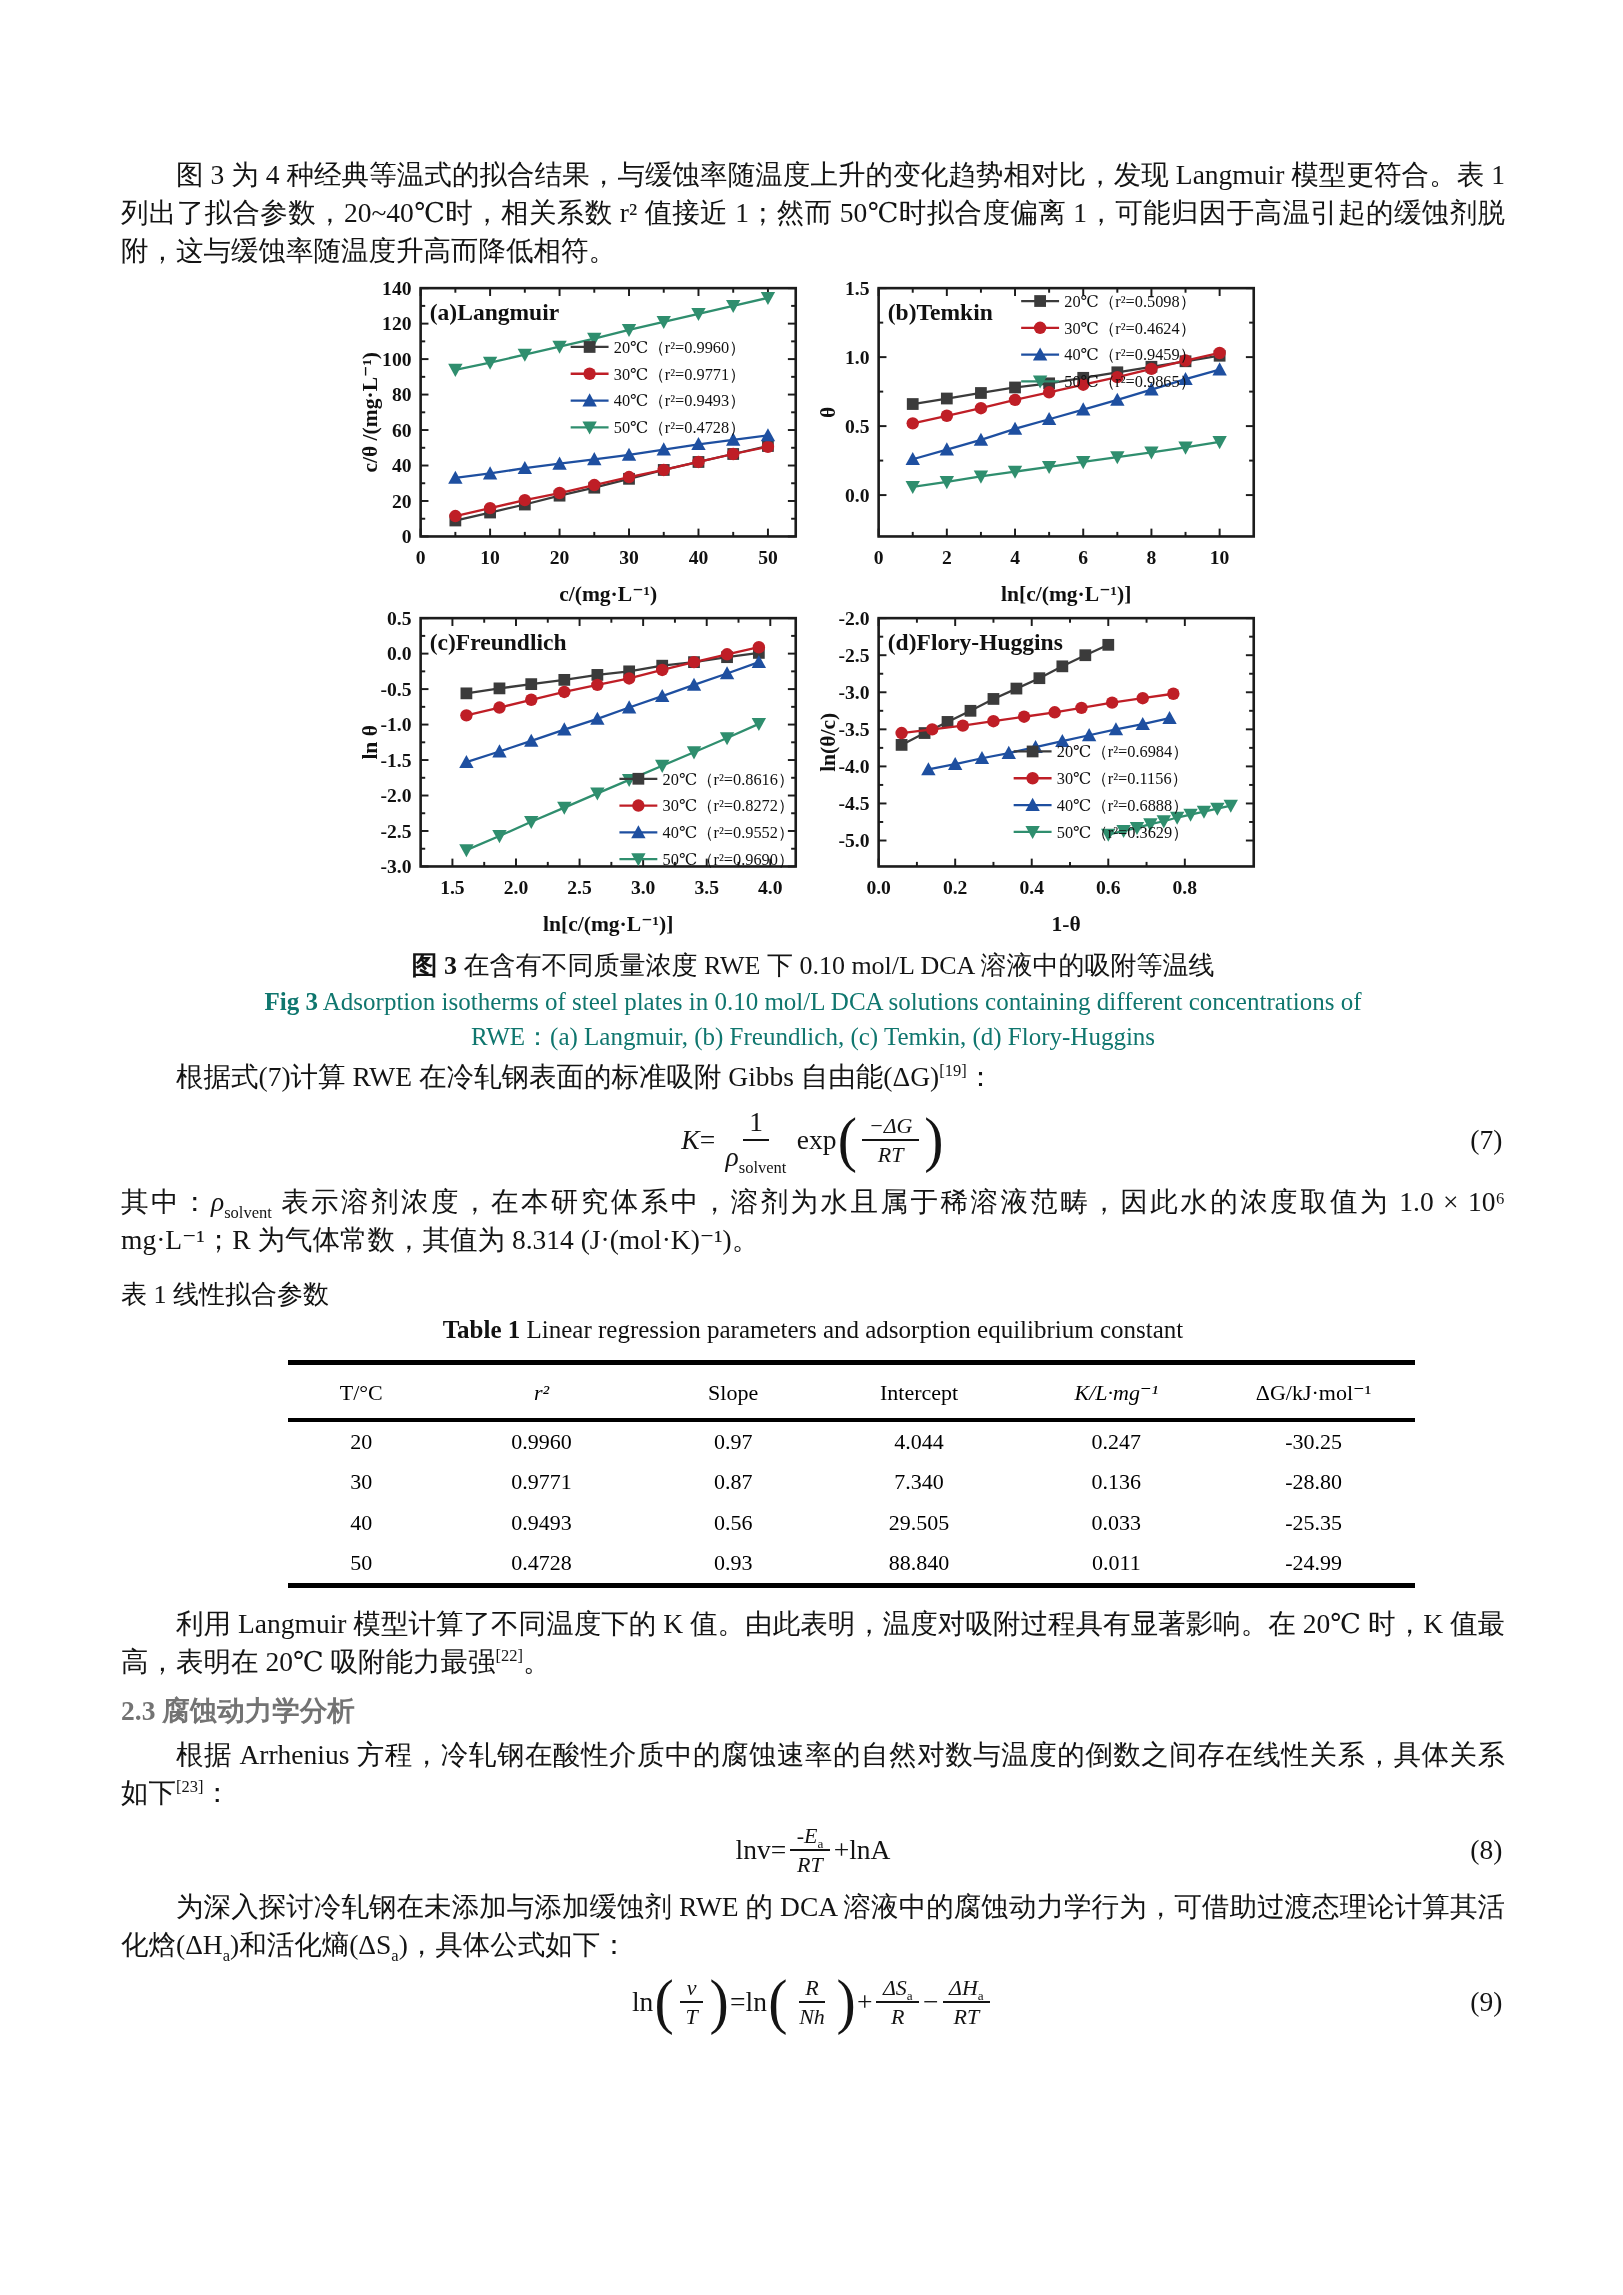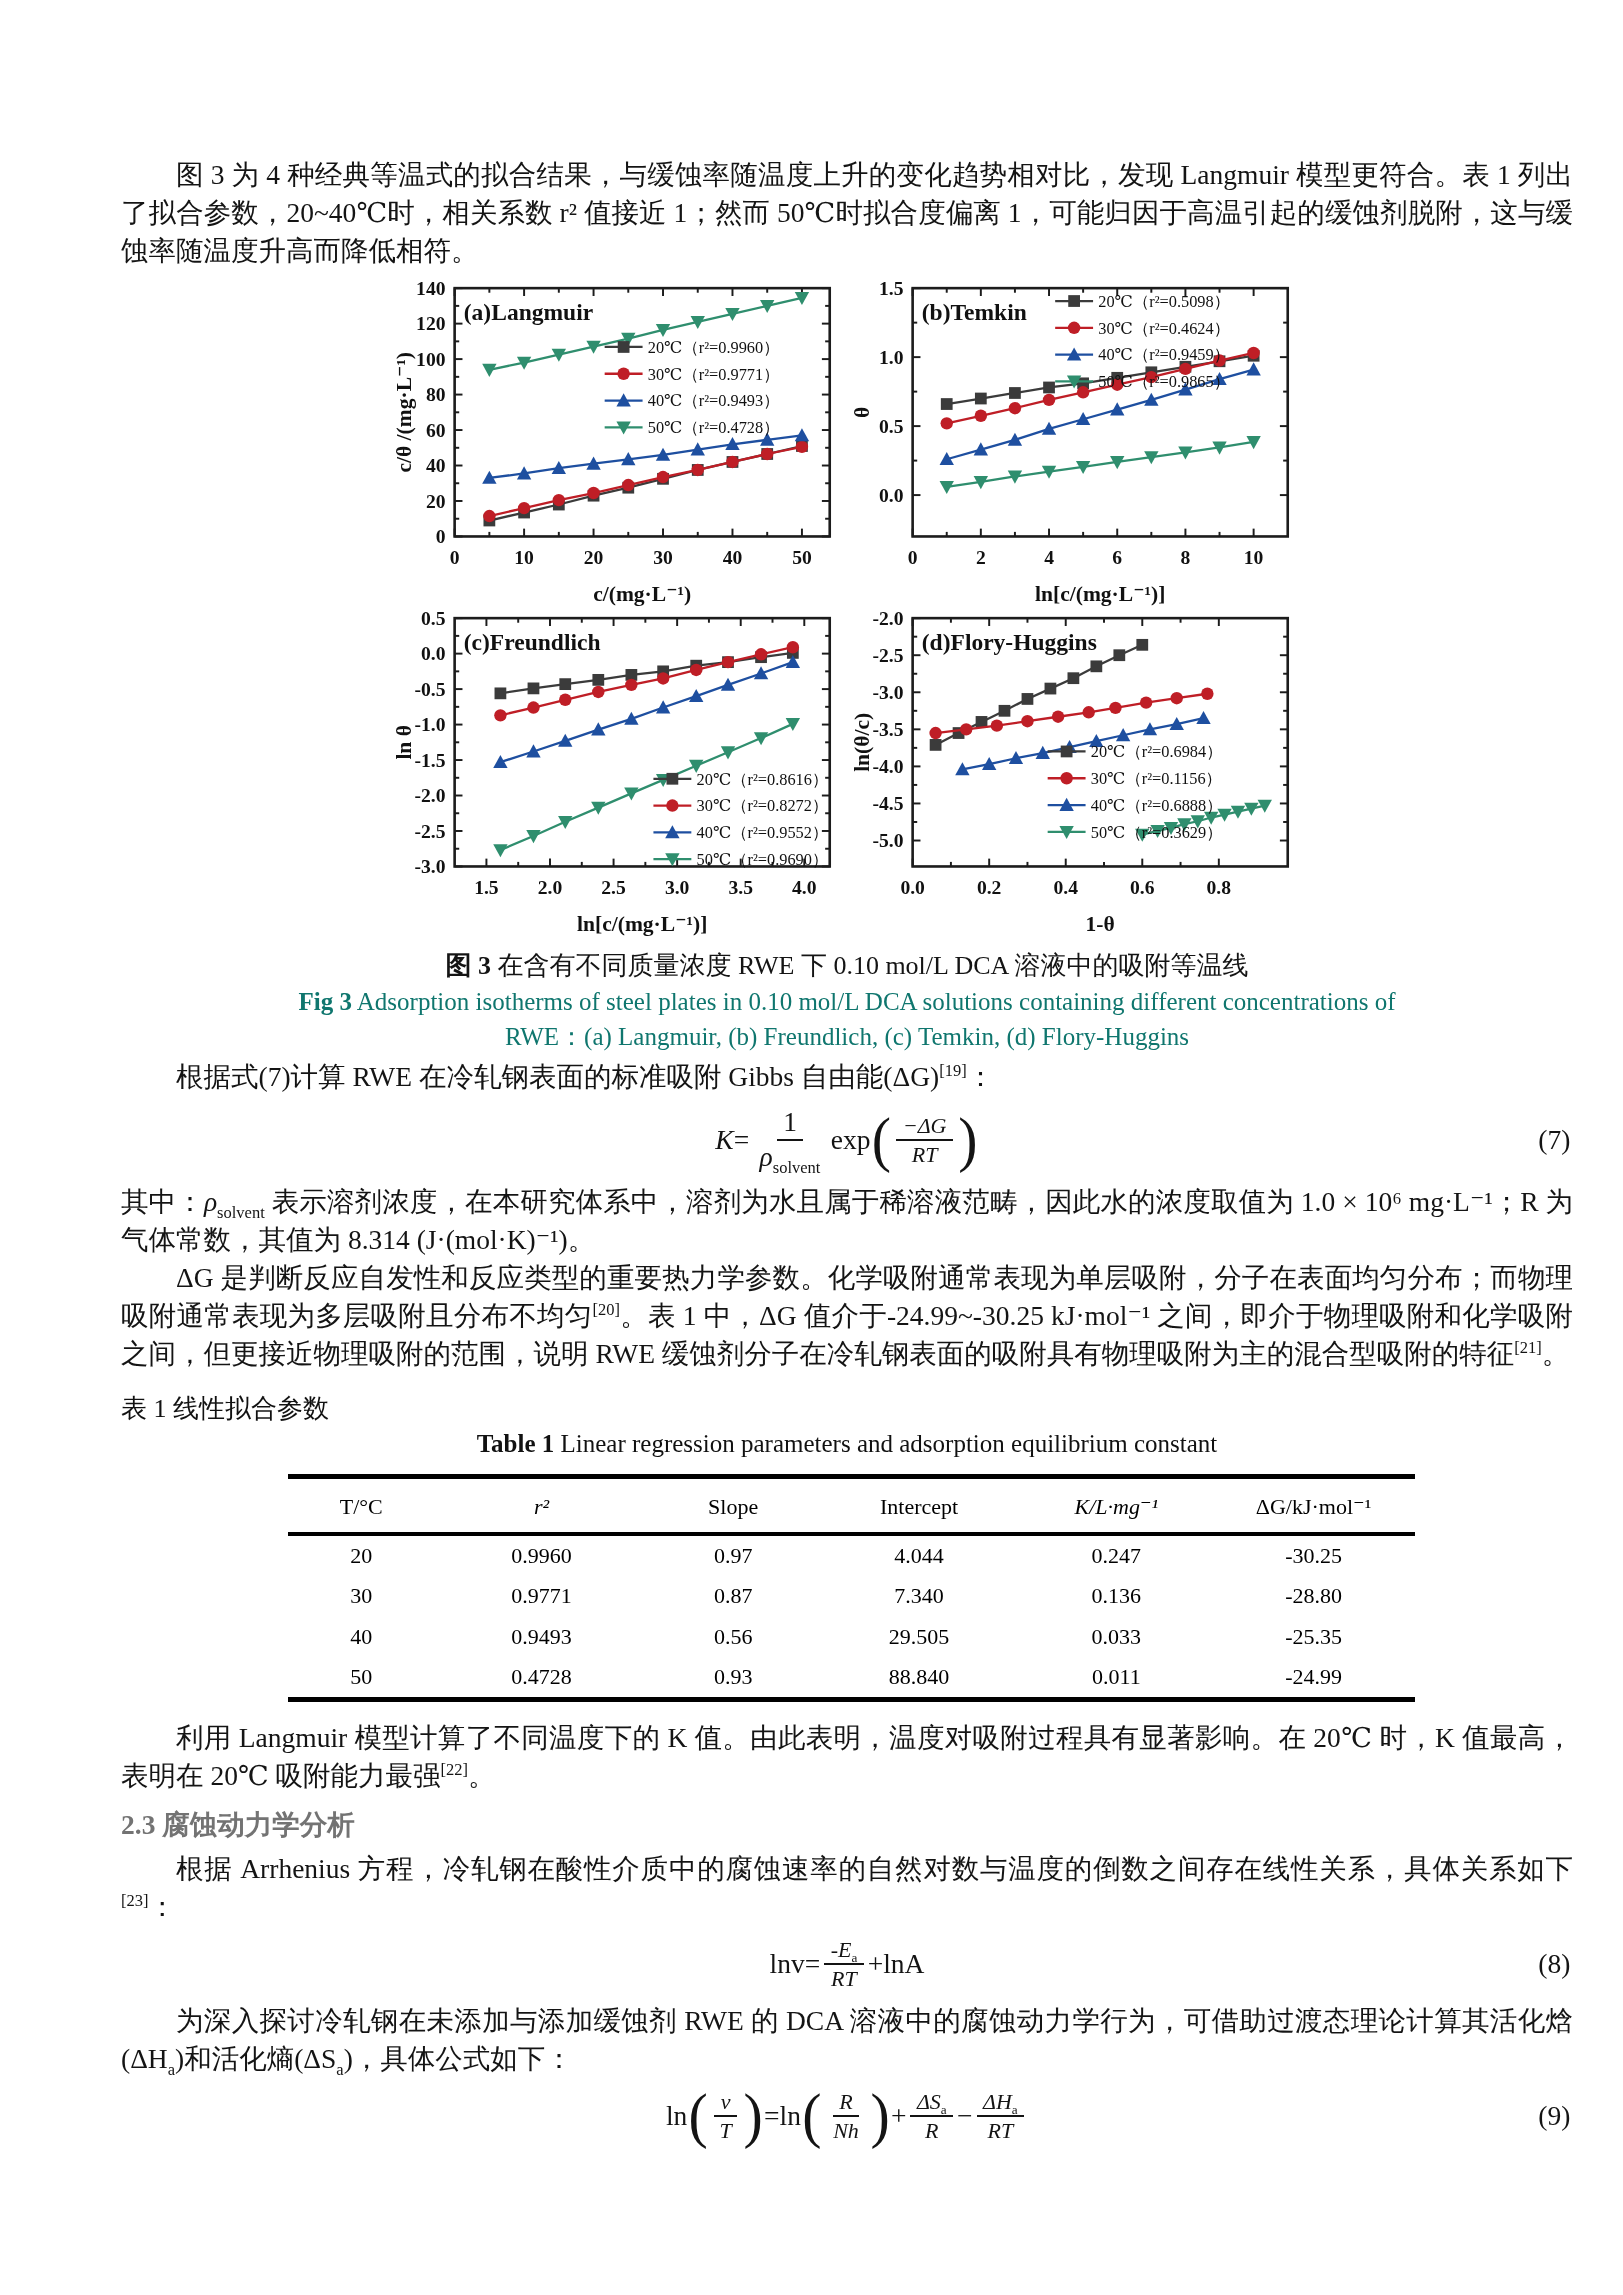--- a/index.html
+++ b/index.html
@@ -1,20 +1,20 @@
 <!DOCTYPE html>
 <html style="font-size:10.5px"><head>
 <meta charset="utf-8">
 <style>
   html,body{margin:0;padding:0;background:#ffffff;}
   .page{
     position:relative;
     width:1623px;height:2295px;
     box-sizing:border-box;
-    padding:156px 50px 0 121px;
+    padding:156px 118px 0 121px;
     background:#fff;
     overflow:hidden;
     font-family:"Liberation Serif","DejaVu Serif",serif;
     color:#111;
     border-radius:20px;
   }
   p.body-text{
     margin:0;
     font-size:27.5px;
     line-height:38px;
@@ -584,21 +584,20 @@
           <span class="fnum it">−ΔG</span>
           <span class="fden it">RT</span>
         </span>
         <span class="bigp">)</span>
     </span>
     <span class="eq-no">(7)</span>
   </div>
 
   <p class="body-text"><span>其中：</span><span class="it">ρ</span><sub>solvent</sub><span> 表示溶剂浓度，在本研究体系中，溶剂为水且属于稀溶液范畴，因此水的浓度取值为 1.0 × 10⁶ mg·L⁻¹；R 为气体常数，其值为 8.314 (J·(mol·K)⁻¹)。</span></p>
 
-  <p class="body-text indent"><span>ΔG 是判断反应自发性和反应类型的重要热力学参数。化学吸附通常表现为单层吸附，分子在表面均匀分布；而物理吸附通常表现为多层吸附且分布不均匀</span><sup>[20]</sup><span>。表 1 中，ΔG 值介于-24.99~-30.25 kJ·mol⁻¹ 之间，即介于物理吸附和化学吸附之间，但更接近物理吸附的范围，说明 RWE 缓蚀剂分子在冷轧钢表面的吸附具有物理吸附为主的混合型吸附的特征</span><sup>[21]</sup><span>。</span></p>
 
   <div class="table-caption-cn"><span>表 1</span><span> 线性拟合参数</span></div>
   <div class="table-caption-en"><b>Table 1</b><span> Linear regression parameters and adsorption equilibrium constant</span></div>
 
   <table class="data-table">
     <thead>
       <tr>
         <th style="width:13%">T/°C</th>
         <th style="width:19%" class="ital">r²</th>
         <th style="width:15%">Slope</th>

